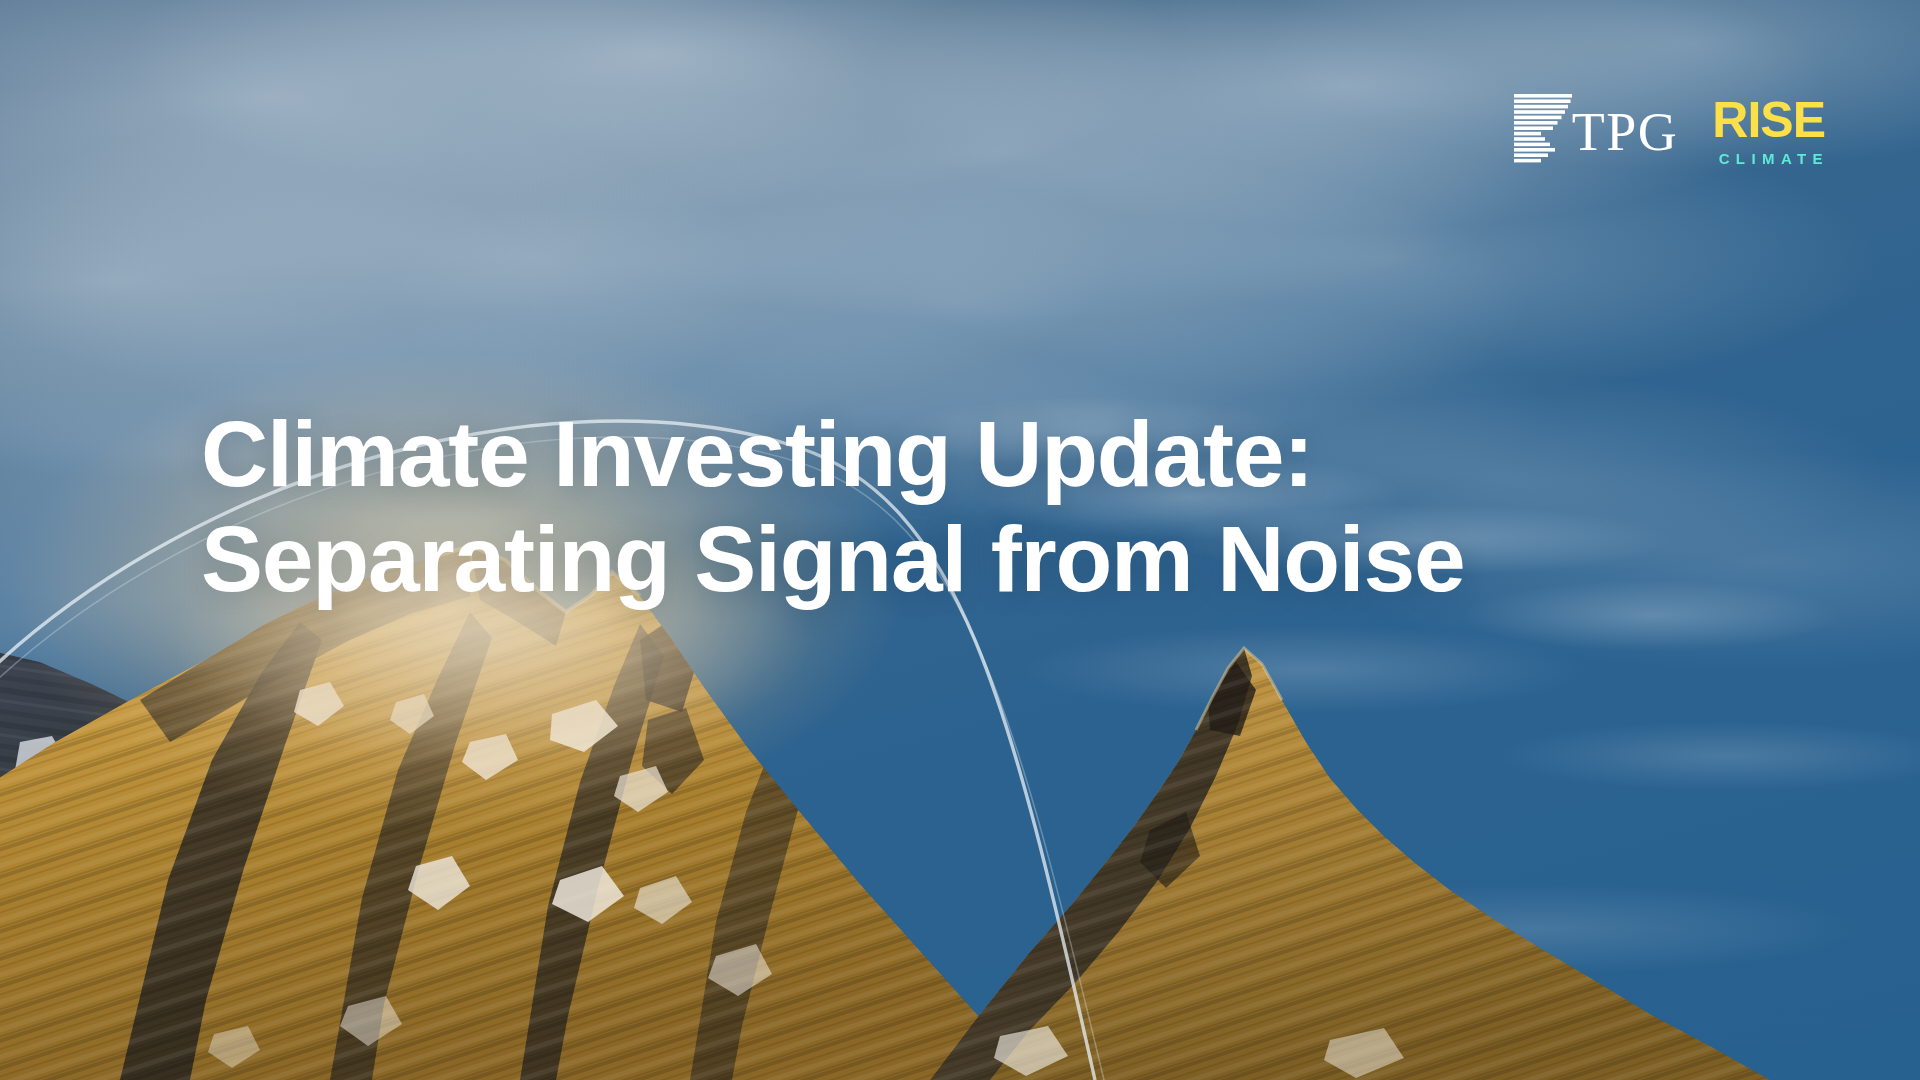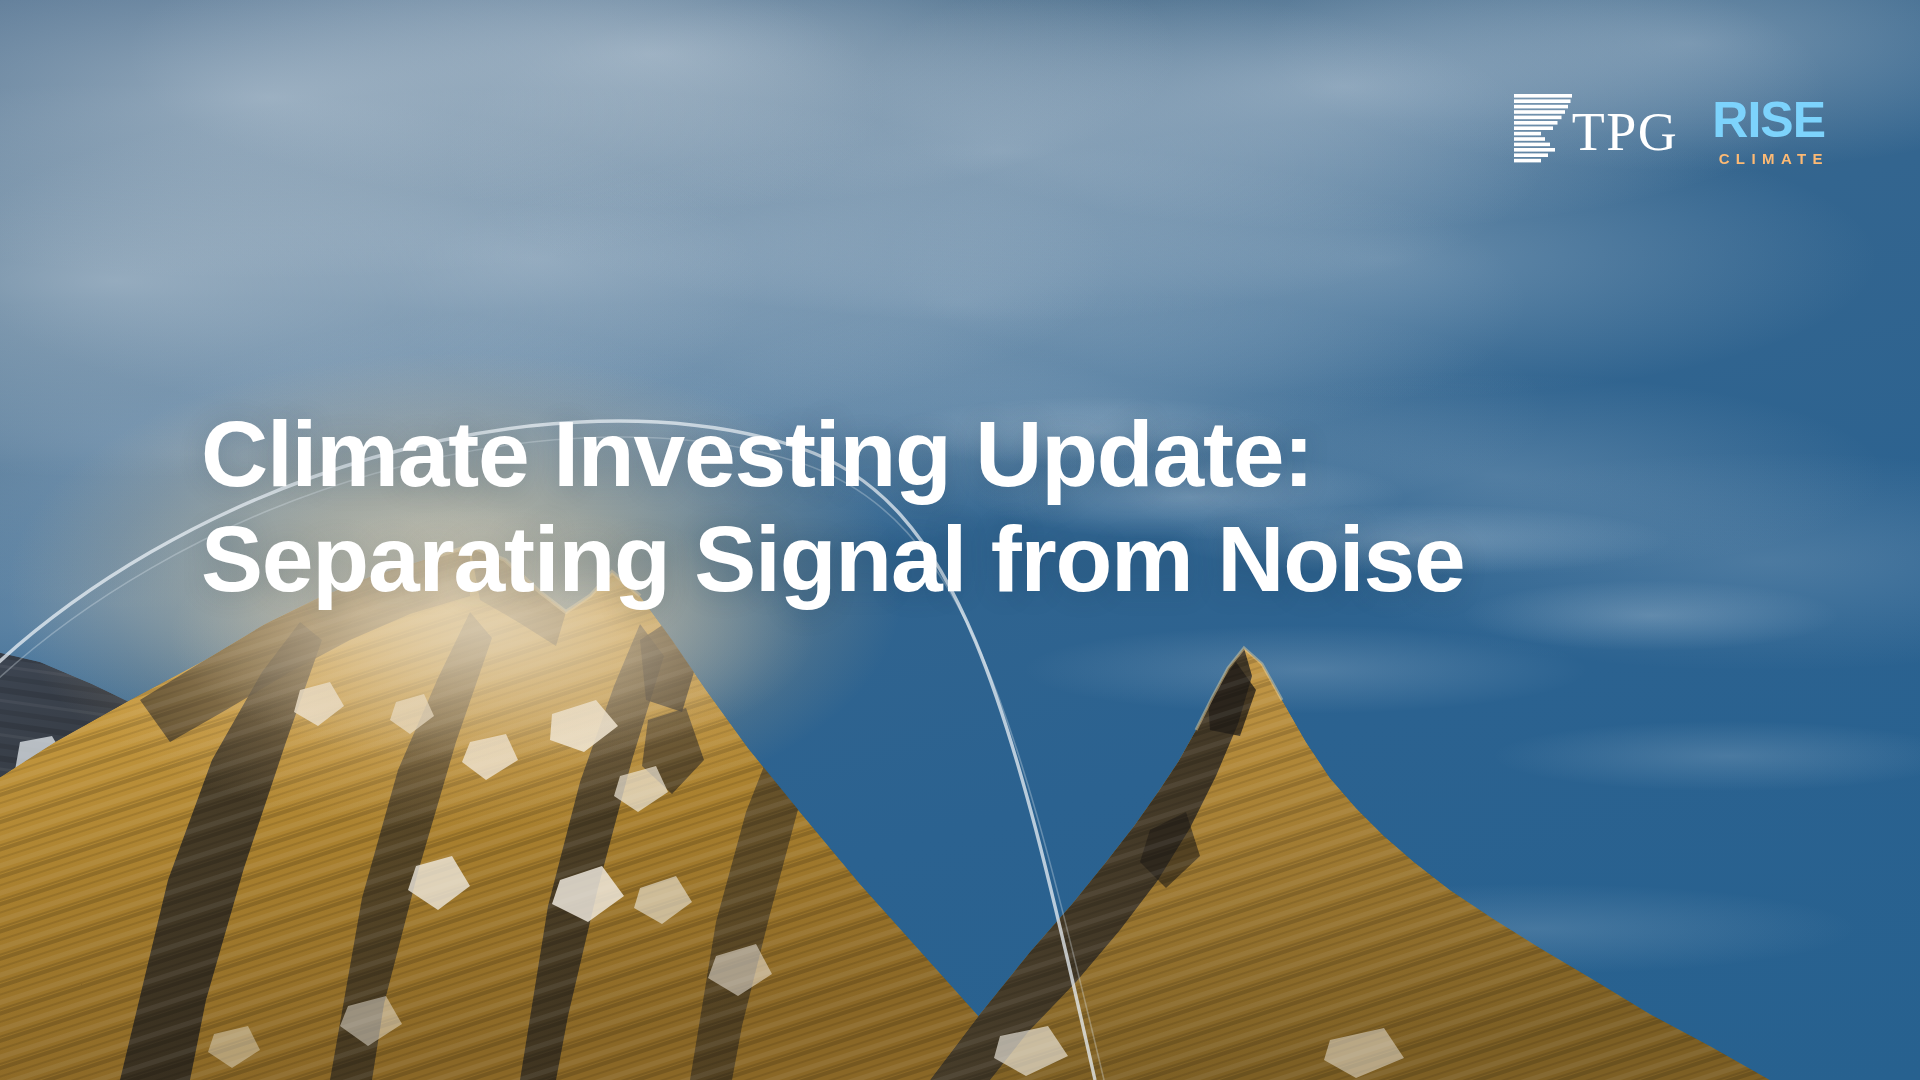--- a/index.html
+++ b/index.html
@@ -96,27 +96,27 @@
     letter-spacing:1.5px;
     line-height:1;
     margin-top:4px;
   }
   .lockup-gap{width:34px;height:1px;}
   .rise-group{
     display:flex;flex-direction:column;align-items:flex-end;
     margin-top:2px;
   }
   .rise-word{
-    color:#7dd3fc;
+    color:#fde047;
     font-family:"Liberation Sans",sans-serif;
     font-weight:700;font-size:50px;line-height:.96;
     letter-spacing:-1px;
   }
   .climate-word{
-    color:#fdba74;
+    color:#5eead4;
     font-family:"Liberation Sans",sans-serif;
     font-weight:700;font-size:15px;line-height:1;
     letter-spacing:6.4px;
     margin-top:7px;margin-right:-4px;
   }
 </style>
 </head>
 <body>
 
 <div class="slide">

